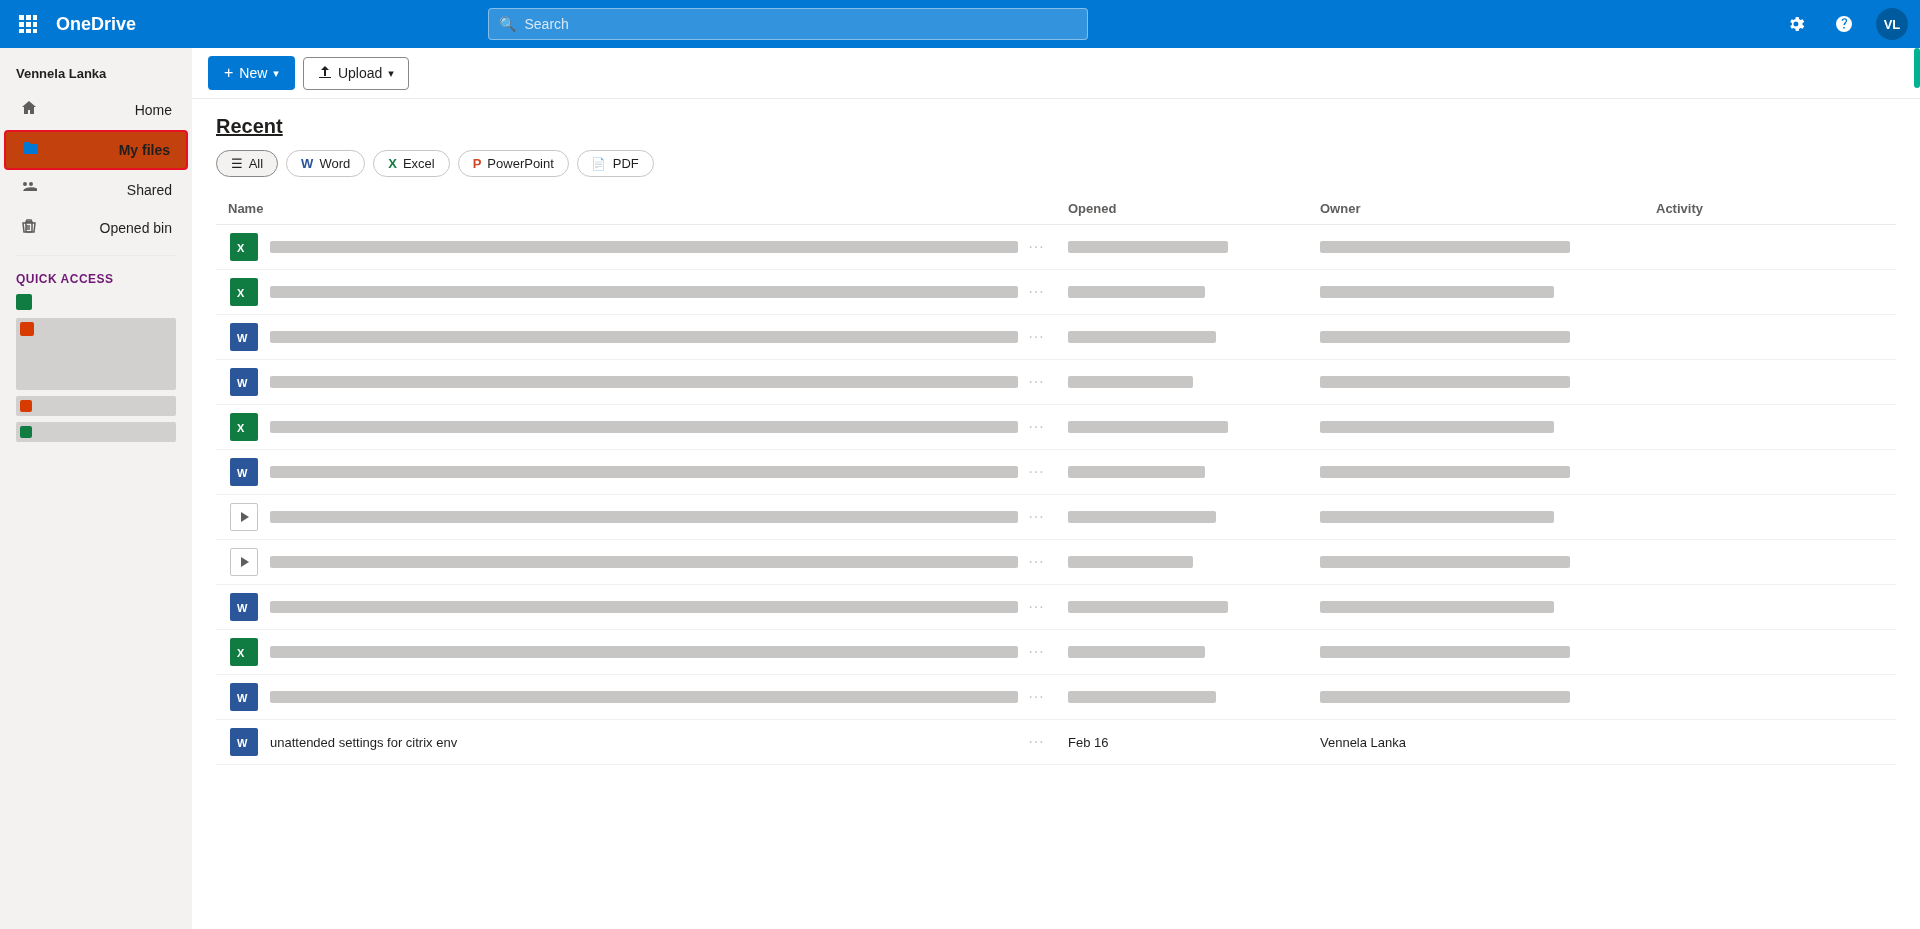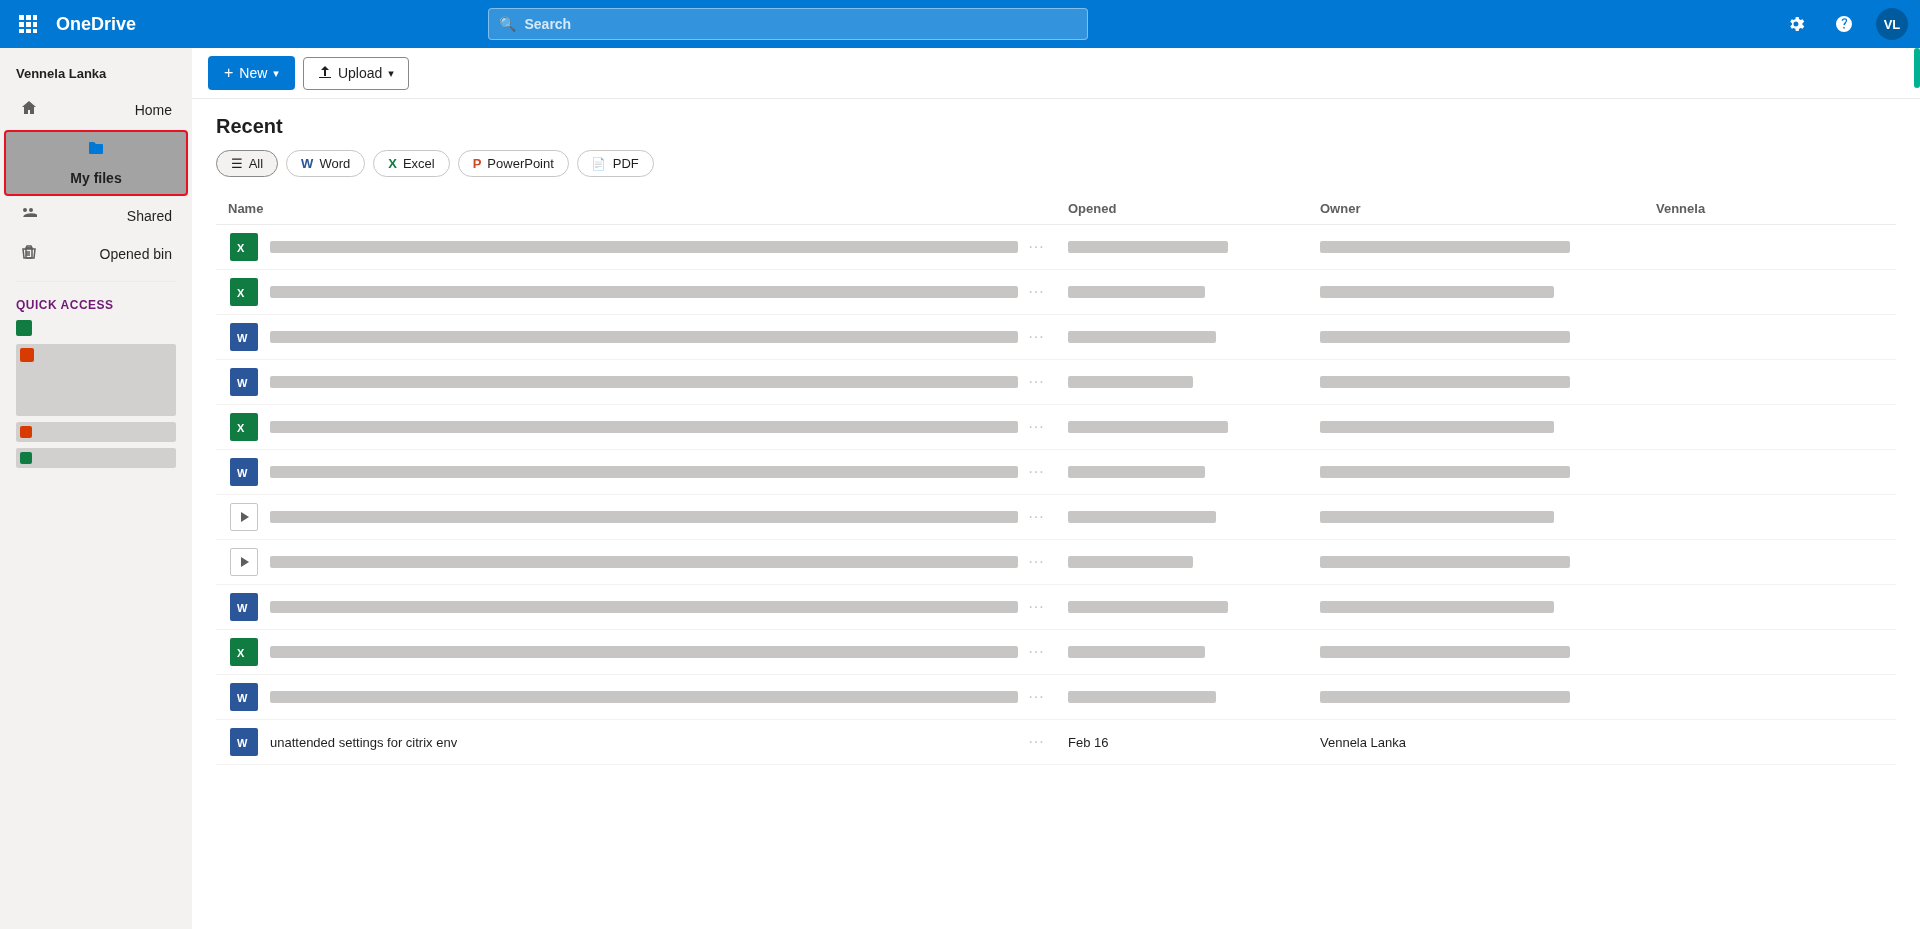--- a/index.html
+++ b/index.html
@@ -46,21 +46,20 @@
       padding: 0 10px;
       gap: 8px;
     }
     .topbar-search input {
       background: transparent;
       border: none;
       outline: none;
       color: white;
       font-size: 14px;
       width: 100%;
-      font-weight: bold;
     }
     .topbar-search input::placeholder { color: rgba(255,255,255,0.8); }
     .topbar-search-icon { color: rgba(255,255,255,0.8); font-size: 14px; }
     .topbar-right {
       display: flex;
       align-items: center;
       gap: 16px;
       margin-left: auto;
     }
     .topbar-icon-btn {
@@ -117,24 +116,23 @@
       gap: 10px;
       padding: 8px 16px;
       cursor: pointer;
       font-size: 14px;
       color: #201f1e;
       border-radius: 4px;
       margin: 1px 4px;
       justify-content: space-between;
     }
     .sidebar-item.active {
-      background: #a3a3a3;
+      background: #c2410c;
       border: 2px solid #e81123;
       font-weight: 600;
-      flex-direction: column;
     }
     .sidebar-item .icon {
       width: 18px;
       text-align: center;
       font-size: 16px;
     }
     .sidebar-divider {
       height: 1px;
       background: #edebe9;
       margin: 8px 16px;
@@ -213,20 +211,21 @@
       flex: 1;
       overflow-y: auto;
       padding: 16px 24px;
       position: relative;
     }
     .recent-title {
       font-size: 20px;
       font-weight: 600;
       color: #201f1e;
       margin-bottom: 12px;
+      text-decoration: underline;
     }
     .filter-bar {
       display: flex;
       align-items: center;
       gap: 8px;
       margin-bottom: 16px;
     }
     .filter-btn {
       background: white;
       border: 1px solid #c8c6c4;
@@ -500,21 +499,21 @@
           <span>PDF</span>
         </button>
       </div>
 
       <table class="file-table">
         <thead>
           <tr>
             <th style="width:50%;">Name</th>
             <th style="width:15%;">Opened</th>
             <th style="width:20%;">Owner</th>
-            <th style="width:15%;">Vennela</th>
+            <th style="width:15%;">Activity</th>
           </tr>
         </thead>
         <tbody>
 
           <tr>
             <td>
               <div class="file-row">
                 <div class="file-icon">
                   <div class="excel-icon">
                     <svg width="20" height="20" viewBox="0 0 20 20">

